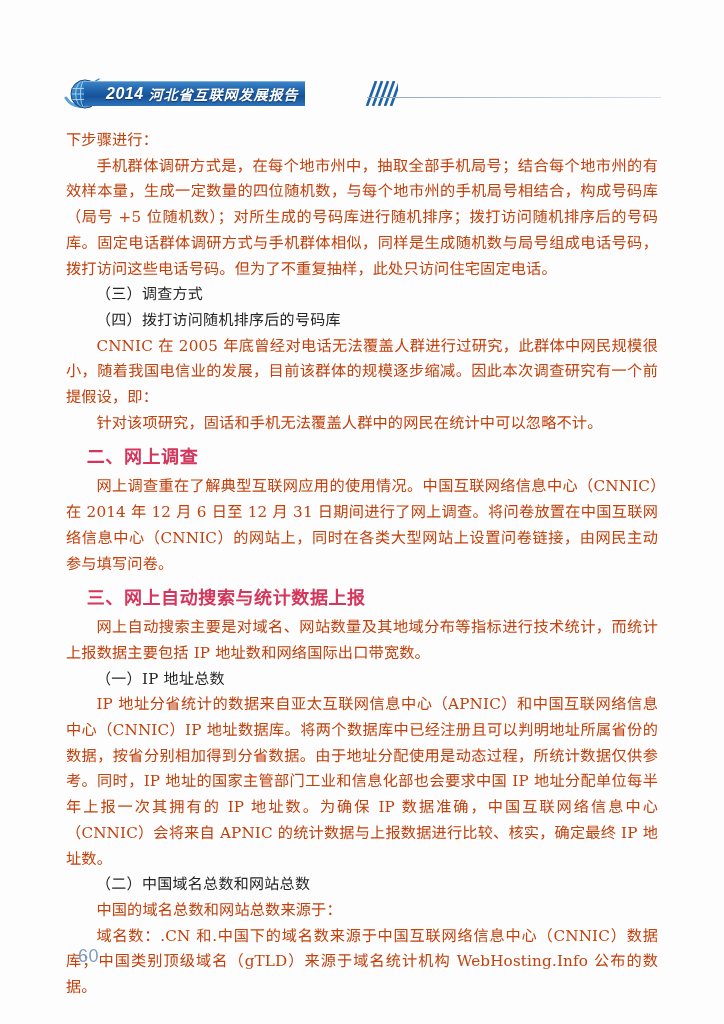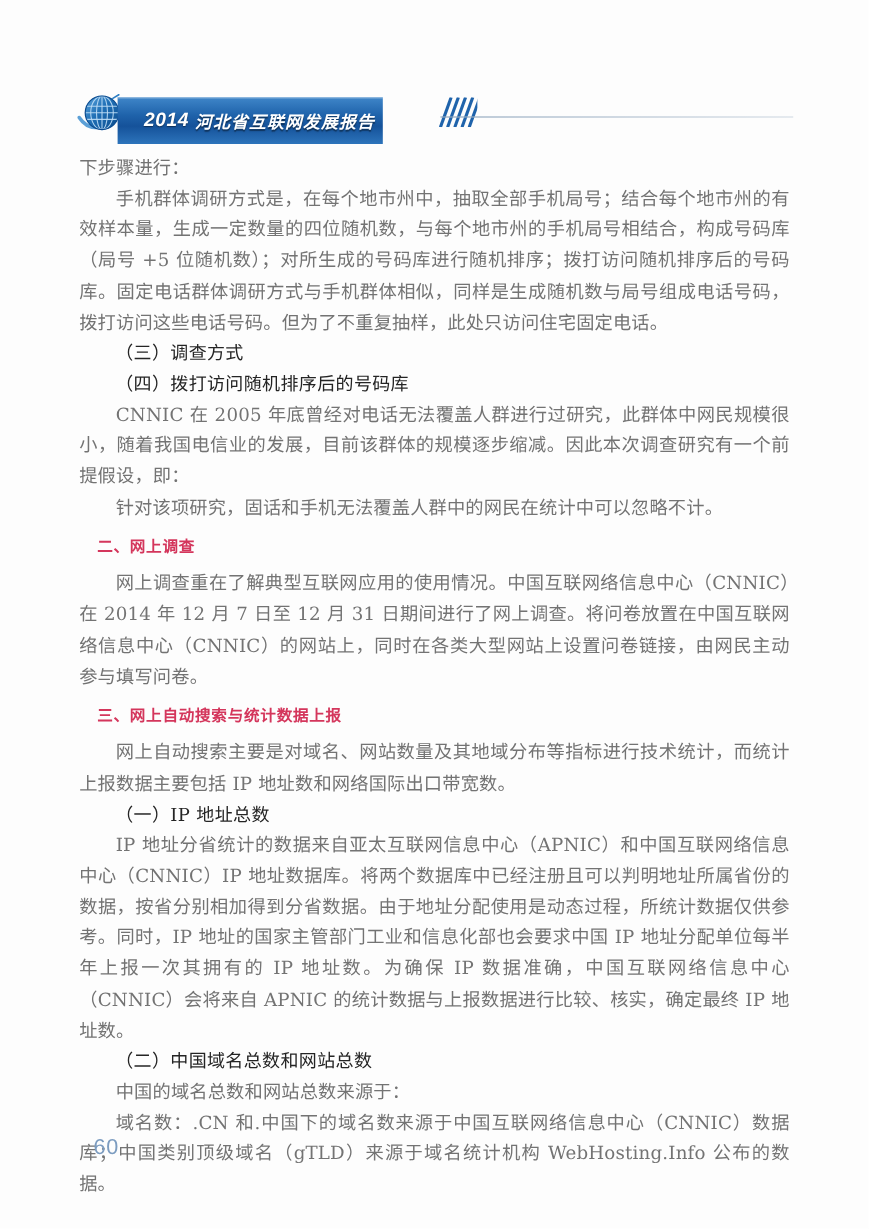--- a/index.html
+++ b/index.html
@@ -34,23 +34,23 @@
   .header-globe {
     position: absolute;
     left: 0;
     top: 2px;
     width: 42px;
     height: 40px;
   }
 
   .header-banner {
     position: absolute;
-    left: 34px;
+    left: 20px;
     top: 9px;
-    height: 39px;
+    height: 25px;
     padding: 0 6px 0 22px;
     display: flex;
     align-items: center;
     background: linear-gradient(180deg,
                 #3f86c9 0%,
                 #1f63ab 38%,
                 #15529a 62%,
                 #2d74bb 100%);
     box-shadow: 0 1px 0 rgba(255,255,255,0.35) inset;
   }
@@ -97,21 +97,21 @@
     position: absolute;
     left: 66px;
     top: 128px;
     width: 592px;
   }
 
   p.para {
     margin: 0;
     font-size: 15.2px;
     line-height: 25.7px;
-    color: #737373;
+    color: #c2410c;
     text-align: justify;
     text-justify: inter-ideograph;
     letter-spacing: 0.15px;
     font-family: "DejaVu Serif", "Liberation Serif", serif;
   }
 
   p.indent {
     text-indent: 2em;
   }
 
@@ -123,21 +123,21 @@
     color: #242424;
     text-indent: 2em;
     font-family: "DejaVu Serif", "Liberation Serif", serif;
     letter-spacing: 0.3px;
   }
 
   
   h2.section-heading {
     margin: 0;
     padding: 9px 0 5px 0;
-    font-size: 13px;
+    font-size: 18px;
     line-height: 24px;
     font-weight: bold;
     color: #d4365c;
     text-indent: 1.15em;
     font-family: "DejaVu Sans", "Liberation Sans", sans-serif;
     letter-spacing: 0.6px;
   }
 
   
   .folio {
@@ -209,21 +209,21 @@
   </div>
 
   <div class="body-text" id="body-text">
       <p class="para">下步骤进行：</p>
       <p class="para indent">手机群体调研方式是，在每个地市州中，抽取全部手机局号；结合每个地市州的有效样本量，生成一定数量的四位随机数，与每个地市州的手机局号相结合，构成号码库（局号 +5 位随机数）；对所生成的号码库进行随机排序；拨打访问随机排序后的号码库。固定电话群体调研方式与手机群体相似，同样是生成随机数与局号组成电话号码，拨打访问这些电话号码。但为了不重复抽样，此处只访问住宅固定电话。</p>
       <p class="subhead">（三）调查方式</p>
       <p class="subhead">（四）拨打访问随机排序后的号码库</p>
       <p class="para indent">CNNIC 在 2005 年底曾经对电话无法覆盖人群进行过研究，此群体中网民规模很小，随着我国电信业的发展，目前该群体的规模逐步缩减。因此本次调查研究有一个前提假设，即：</p>
       <p class="para indent">针对该项研究，固话和手机无法覆盖人群中的网民在统计中可以忽略不计。</p>
       <h2 class="section-heading">二、网上调查</h2>
-      <p class="para indent">网上调查重在了解典型互联网应用的使用情况。中国互联网络信息中心（CNNIC）在 2014 年 12 月 7 日至 12 月 31 日期间进行了网上调查。将问卷放置在中国互联网络信息中心（CNNIC）的网站上，同时在各类大型网站上设置问卷链接，由网民主动参与填写问卷。</p>
+      <p class="para indent">网上调查重在了解典型互联网应用的使用情况。中国互联网络信息中心（CNNIC）在 2014 年 12 月 6 日至 12 月 31 日期间进行了网上调查。将问卷放置在中国互联网络信息中心（CNNIC）的网站上，同时在各类大型网站上设置问卷链接，由网民主动参与填写问卷。</p>
       <h2 class="section-heading">三、网上自动搜索与统计数据上报</h2>
       <p class="para indent">网上自动搜索主要是对域名、网站数量及其地域分布等指标进行技术统计，而统计上报数据主要包括 IP 地址数和网络国际出口带宽数。</p>
       <p class="subhead">（一）IP 地址总数</p>
       <p class="para indent">IP 地址分省统计的数据来自亚太互联网信息中心（APNIC）和中国互联网络信息中心（CNNIC）IP 地址数据库。将两个数据库中已经注册且可以判明地址所属省份的数据，按省分别相加得到分省数据。由于地址分配使用是动态过程，所统计数据仅供参考。同时，IP 地址的国家主管部门工业和信息化部也会要求中国 IP 地址分配单位每半年上报一次其拥有的 IP 地址数。为确保 IP 数据准确，中国互联网络信息中心（CNNIC）会将来自 APNIC 的统计数据与上报数据进行比较、核实，确定最终 IP 地址数。</p>
       <p class="subhead">（二）中国域名总数和网站总数</p>
       <p class="para indent">中国的域名总数和网站总数来源于：</p>
       <p class="para indent">域名数：.CN 和.中国下的域名数来源于中国互联网络信息中心（CNNIC）数据库；中国类别顶级域名（gTLD）来源于域名统计机构 WebHosting.Info 公布的数据。</p>
     </div>
 
   <div class="folio">60</div>

